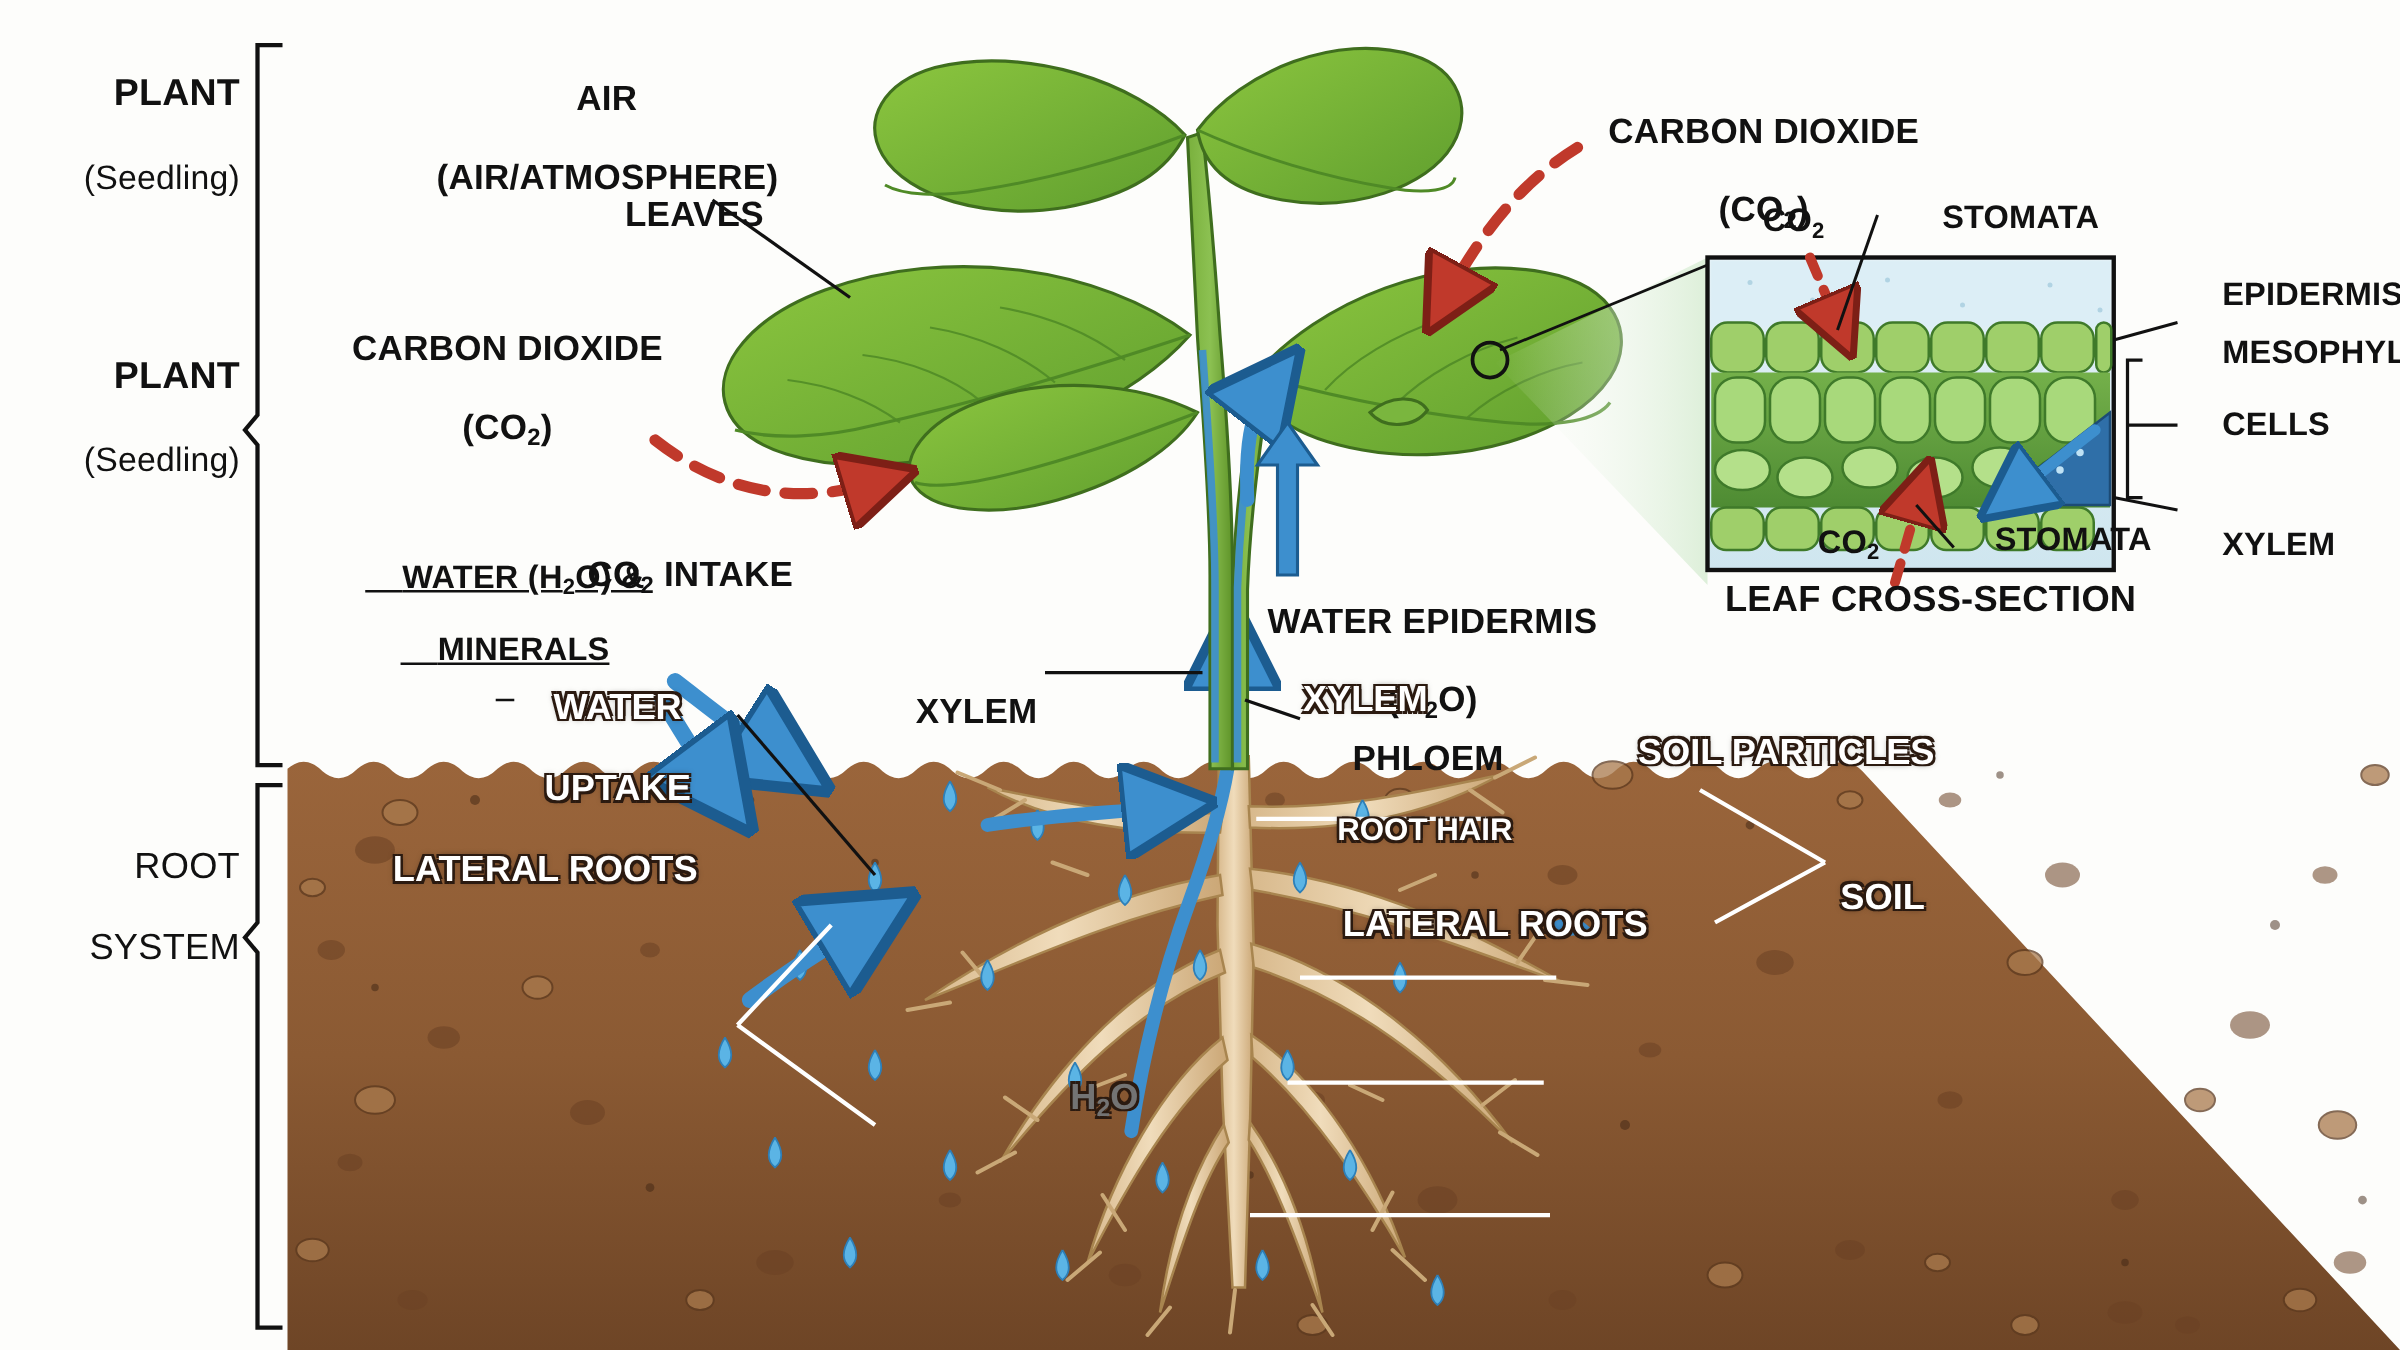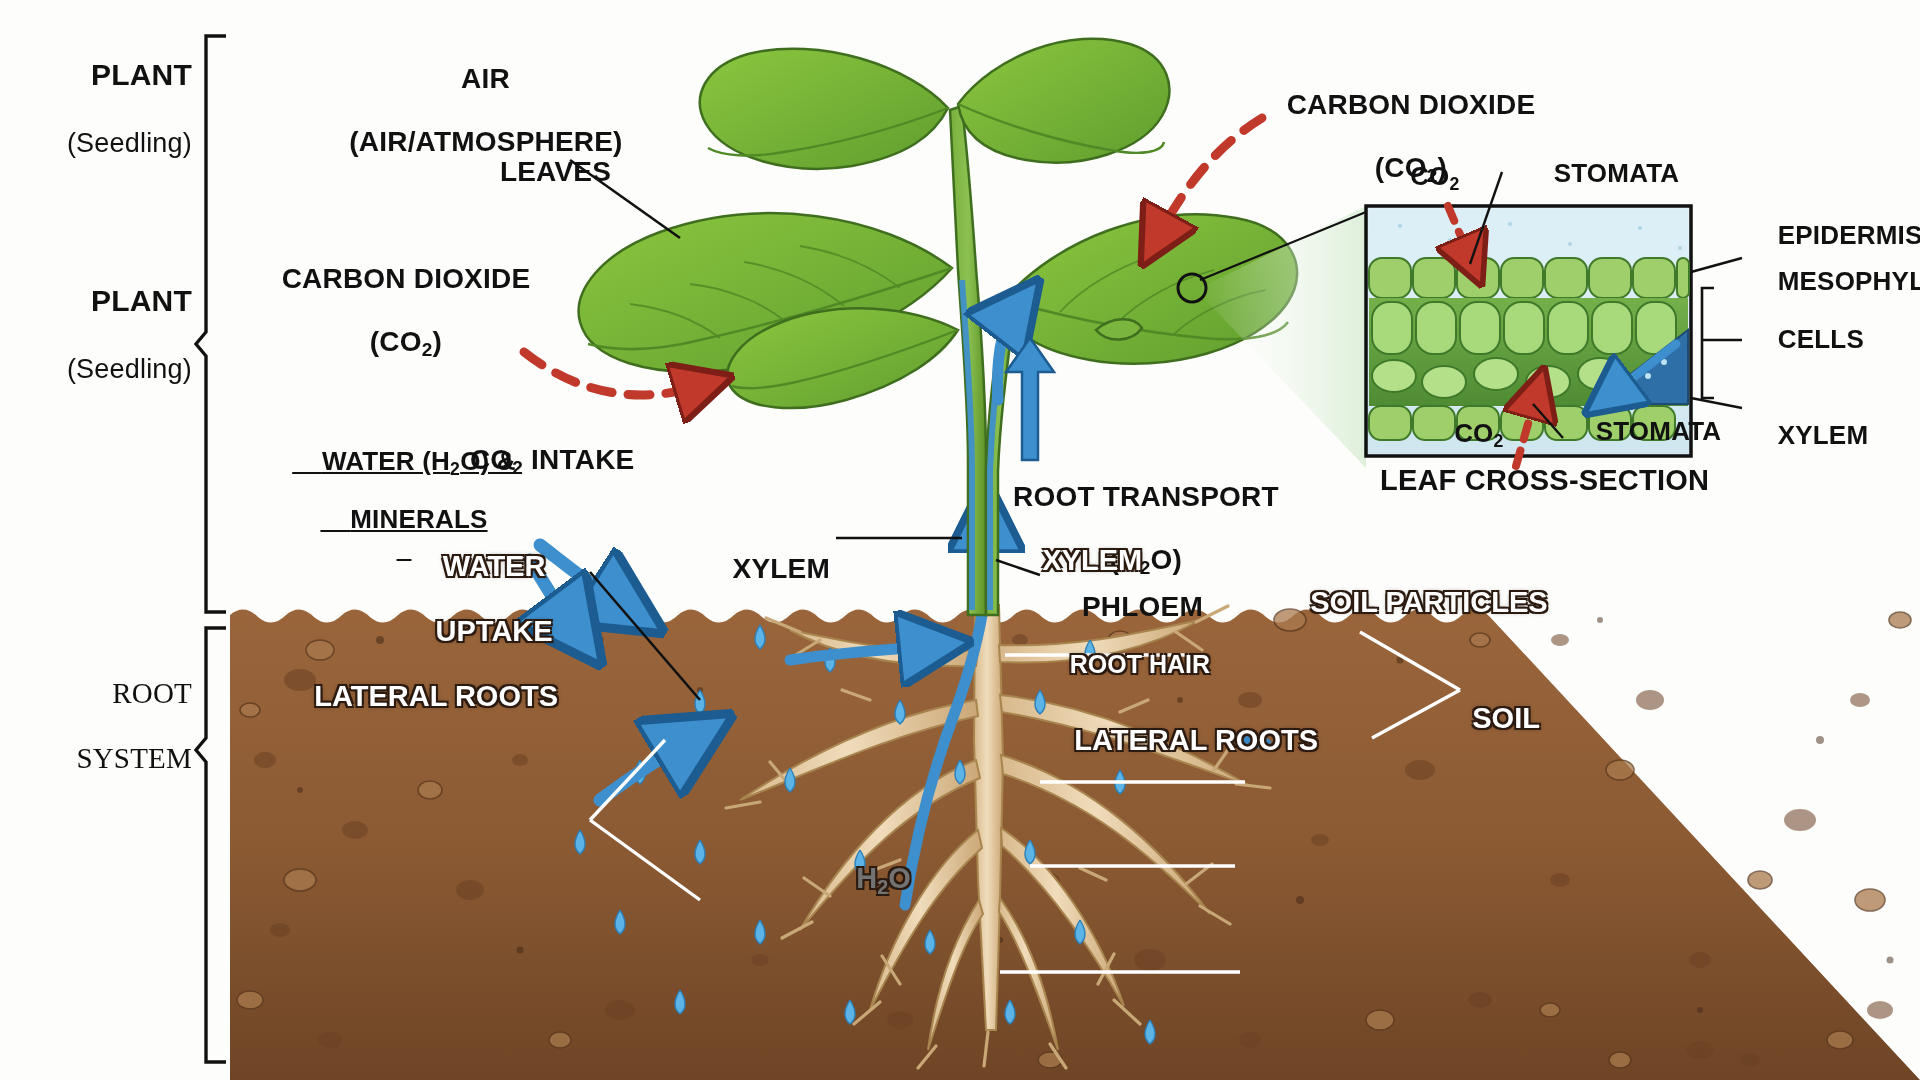--- a/index.html
+++ b/index.html
@@ -385,21 +385,21 @@
   <div class="lbl r" style="left:192px; top:24px; font-size:30px;">
     <span>PLANT</span><br>
     <span class="sub" style="font-size:27px">(Seedling)</span>
   </div>
 
   <div class="lbl r" style="left:192px; top:250px; font-size:30px;">
     <span>PLANT</span><br>
     <span class="sub" style="font-size:27px">(Seedling)</span>
   </div>
 
-  <div class="lbl r" style="left:192px; top:645px; font-size:29px; font-weight:normal;font-family:Liberation Serif, serif;">
+  <div class="lbl r" style="left:192px; top:645px; font-size:29px; font-weight:normal;">
     <span>ROOT</span><br>
     <span>SYSTEM</span>
   </div>
 
   <div class="lbl c" style="left:470px; top:32px; font-size:28px;">
     <span>AIR</span><br>
     <span>(AIR/ATMOSPHERE)</span>
   </div>
 
   <div class="lbl" style="left:468px; top:125px; font-size:28px;">
@@ -422,21 +422,21 @@
 
   <div class="lbl r" style="left:830px; top:522px; font-size:28px;">
     <span>XYLEM</span>
   </div>
 
   <div class="lbl" style="left:1050px; top:560px; font-size:28px;">
     <span>PHLOEM</span>
   </div>
 
   <div class="lbl c" style="left:1130px; top:450px; font-size:28px;">
-    <span>ROOT TRANSPORT</span><br>
+    <span>WATER EPIDERMIS</span><br>
     <span><span>(H</span><sub>2</sub><span>O)</span></span>
   </div>
 
   <div class="lbl c" style="left:1395px; top:58px; font-size:28px;">
     <span>CARBON DIOXIDE</span><br>
     <span><span>(CO</span><sub>2</sub><span>)</span></span>
   </div>
 
   <div class="lbl c" style="left:1420px; top:133px; font-size:26px;">
     <span>CO</span><sub>2</sub>

